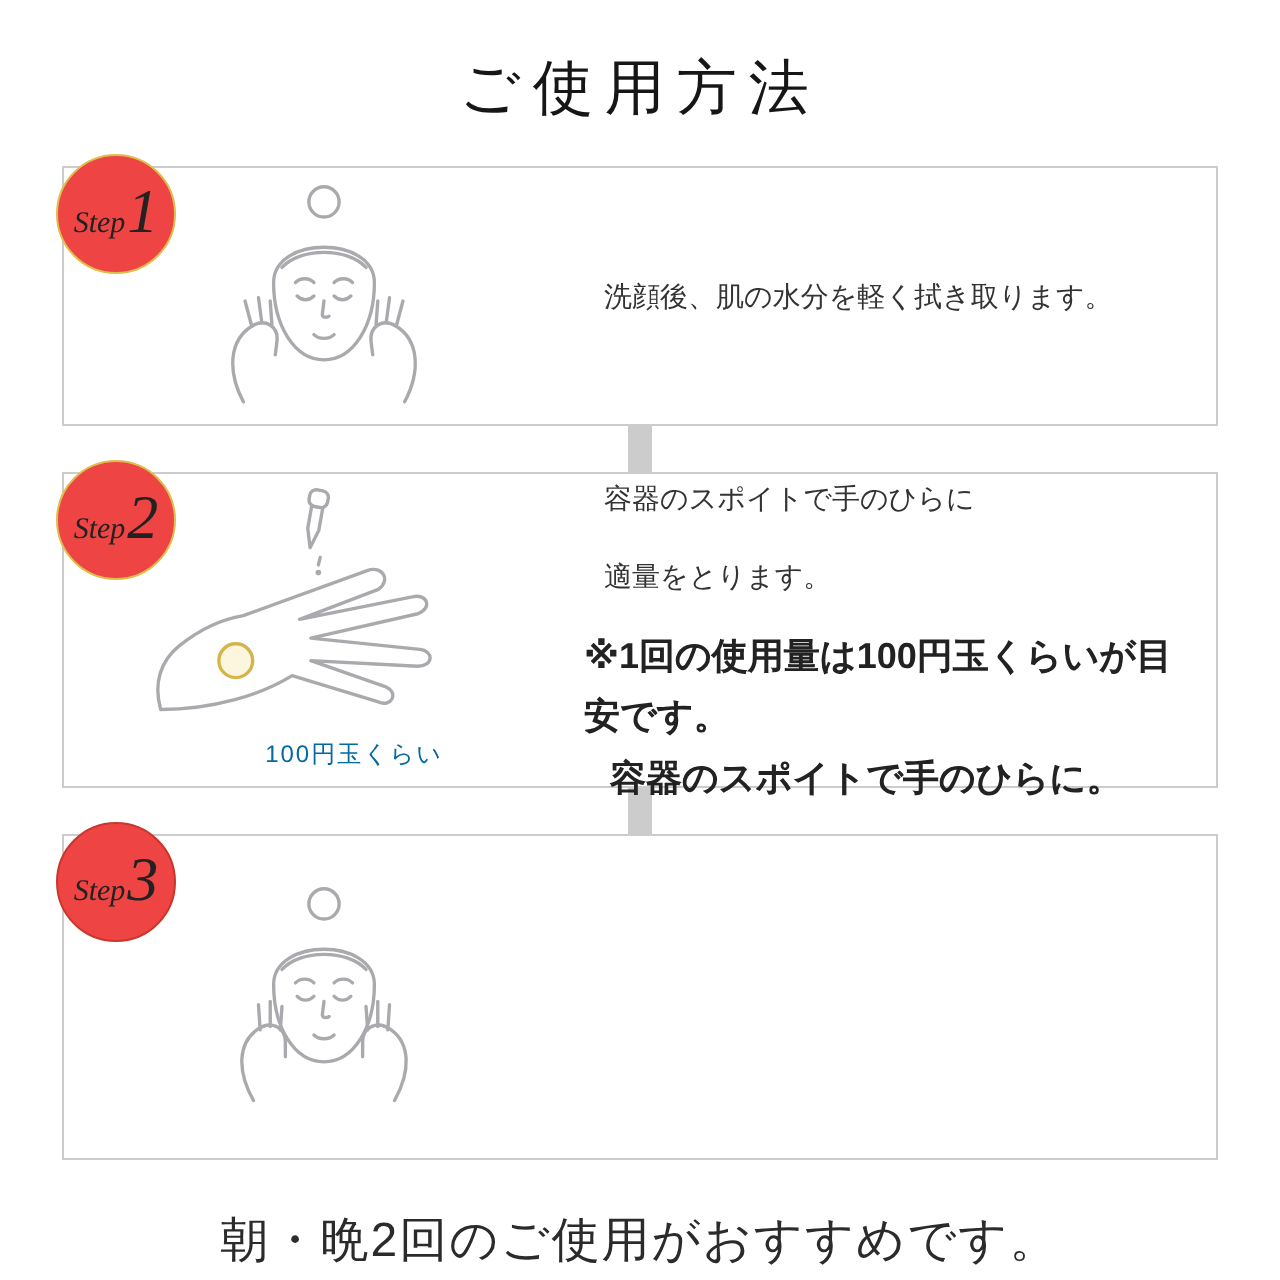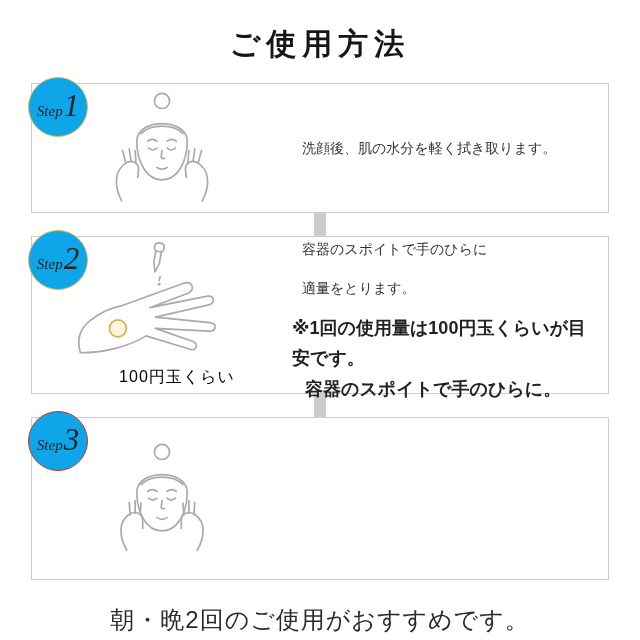--- a/index.html
+++ b/index.html
@@ -10,21 +10,21 @@
     height: 640px;
     background: #ffffff;
     font-family: "Liberation Sans", "DejaVu Sans", sans-serif;
     overflow: hidden;
   }
   .title {
     margin: 0;
     padding: 24px 0 18px;
     text-align: center;
     font-size: 30px;
-    font-weight: 700;
+    font-weight: 400;
     letter-spacing: 6px;
     color: #161616;
   }
   .step-box {
     position: relative;
     width: 578px;
     margin: 0 auto;
     border: 1px solid #cccccc;
     background: #ffffff;
   }
@@ -32,21 +32,21 @@
   .step-box.h2 { height: 158px; }
   .step-box.h3 { height: 163px; }
   .badge {
     position: absolute;
     top: -7px;
     left: -4px;
     width: 60px;
     height: 60px;
     border-radius: 50%;
     border: 1px solid #d8ba4c;
-    background: #0ea5e9;
+    background: #ef4444;
     display: flex;
     align-items: baseline;
     justify-content: center;
     padding-top: 12px;
     z-index: 2;
     font-family: "Liberation Serif", "DejaVu Serif", serif;
     font-style: italic;
     color: #222222;
   }
   .badge-label { font-size: 15px; line-height: 1; }
@@ -75,23 +75,23 @@
     margin: 0;
     font-size: 18px;
     font-weight: bold;
     line-height: 1.7;
     color: #222222;
   }
   .note-line.indent { padding-left: 13px; }
   .caption {
     margin-top: 3px;
     margin-left: 30px;
-    font-size: 16px;
+    font-size: 12px;
     letter-spacing: 1px;
-    color: #000000;
+    color: #0369a1;
   }
   .connector {
     width: 12px;
     height: 23px;
     margin: 0 auto;
     background: #cccccc;
   }
   .footer {
     margin: 0;
     padding-top: 24px;

